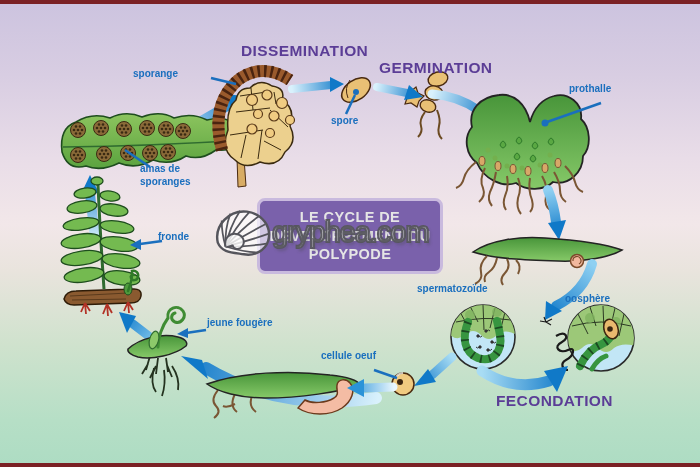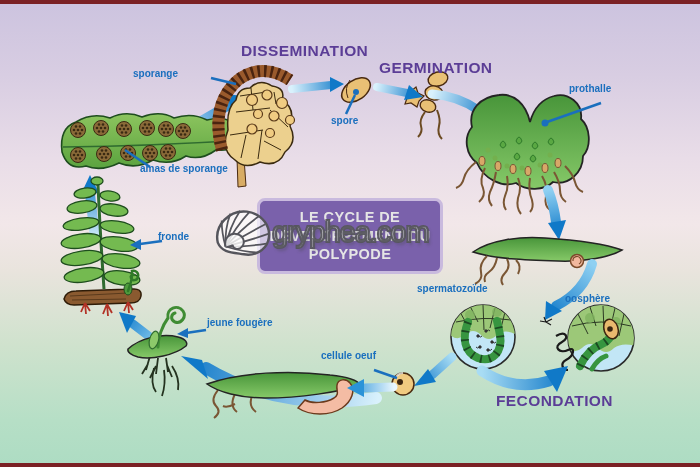--- a/index.html
+++ b/index.html
@@ -393,21 +393,21 @@
       <path d="M130,245 L141,239 L141,250 Z"></path>
       <path d="M177,334 L188,328 L188,338 Z"></path>
     </g>
   </svg>
 
   <div class="stage-hd" style="left:241px;top:42px;">DISSEMINATION</div>
   <div class="stage-hd" style="left:496px;top:392px;">FECONDATION</div>
   <div class="stage-hd" style="left:379px;top:59px;">GERMINATION</div>
 
   <div class="lbl" style="left:133px;top:68px;">sporange</div>
-  <div class="lbl" id="lbl-amas" style="left:140px;top:163px;">amas de sporange</div>
+  <div class="lbl" id="lbl-amas" style="left:140px;top:163px;">amas de sporanges</div>
   <div class="lbl" style="left:331px;top:115px;">spore</div>
   <div class="lbl" style="left:569px;top:83px;">prothalle</div>
   <div class="lbl" style="left:158px;top:231px;">fronde</div>
   <div class="lbl" style="left:207px;top:317px;">jeune fougère</div>
   <div class="lbl" style="left:321px;top:350px;">cellule oeuf</div>
   <div class="lbl" style="left:417px;top:283px;">spermatozoïde</div>
   <div class="lbl" style="left:565px;top:293px;">oosphère</div>
 
   <div id="title-box">
     <span>LE CYCLE DE</span>

